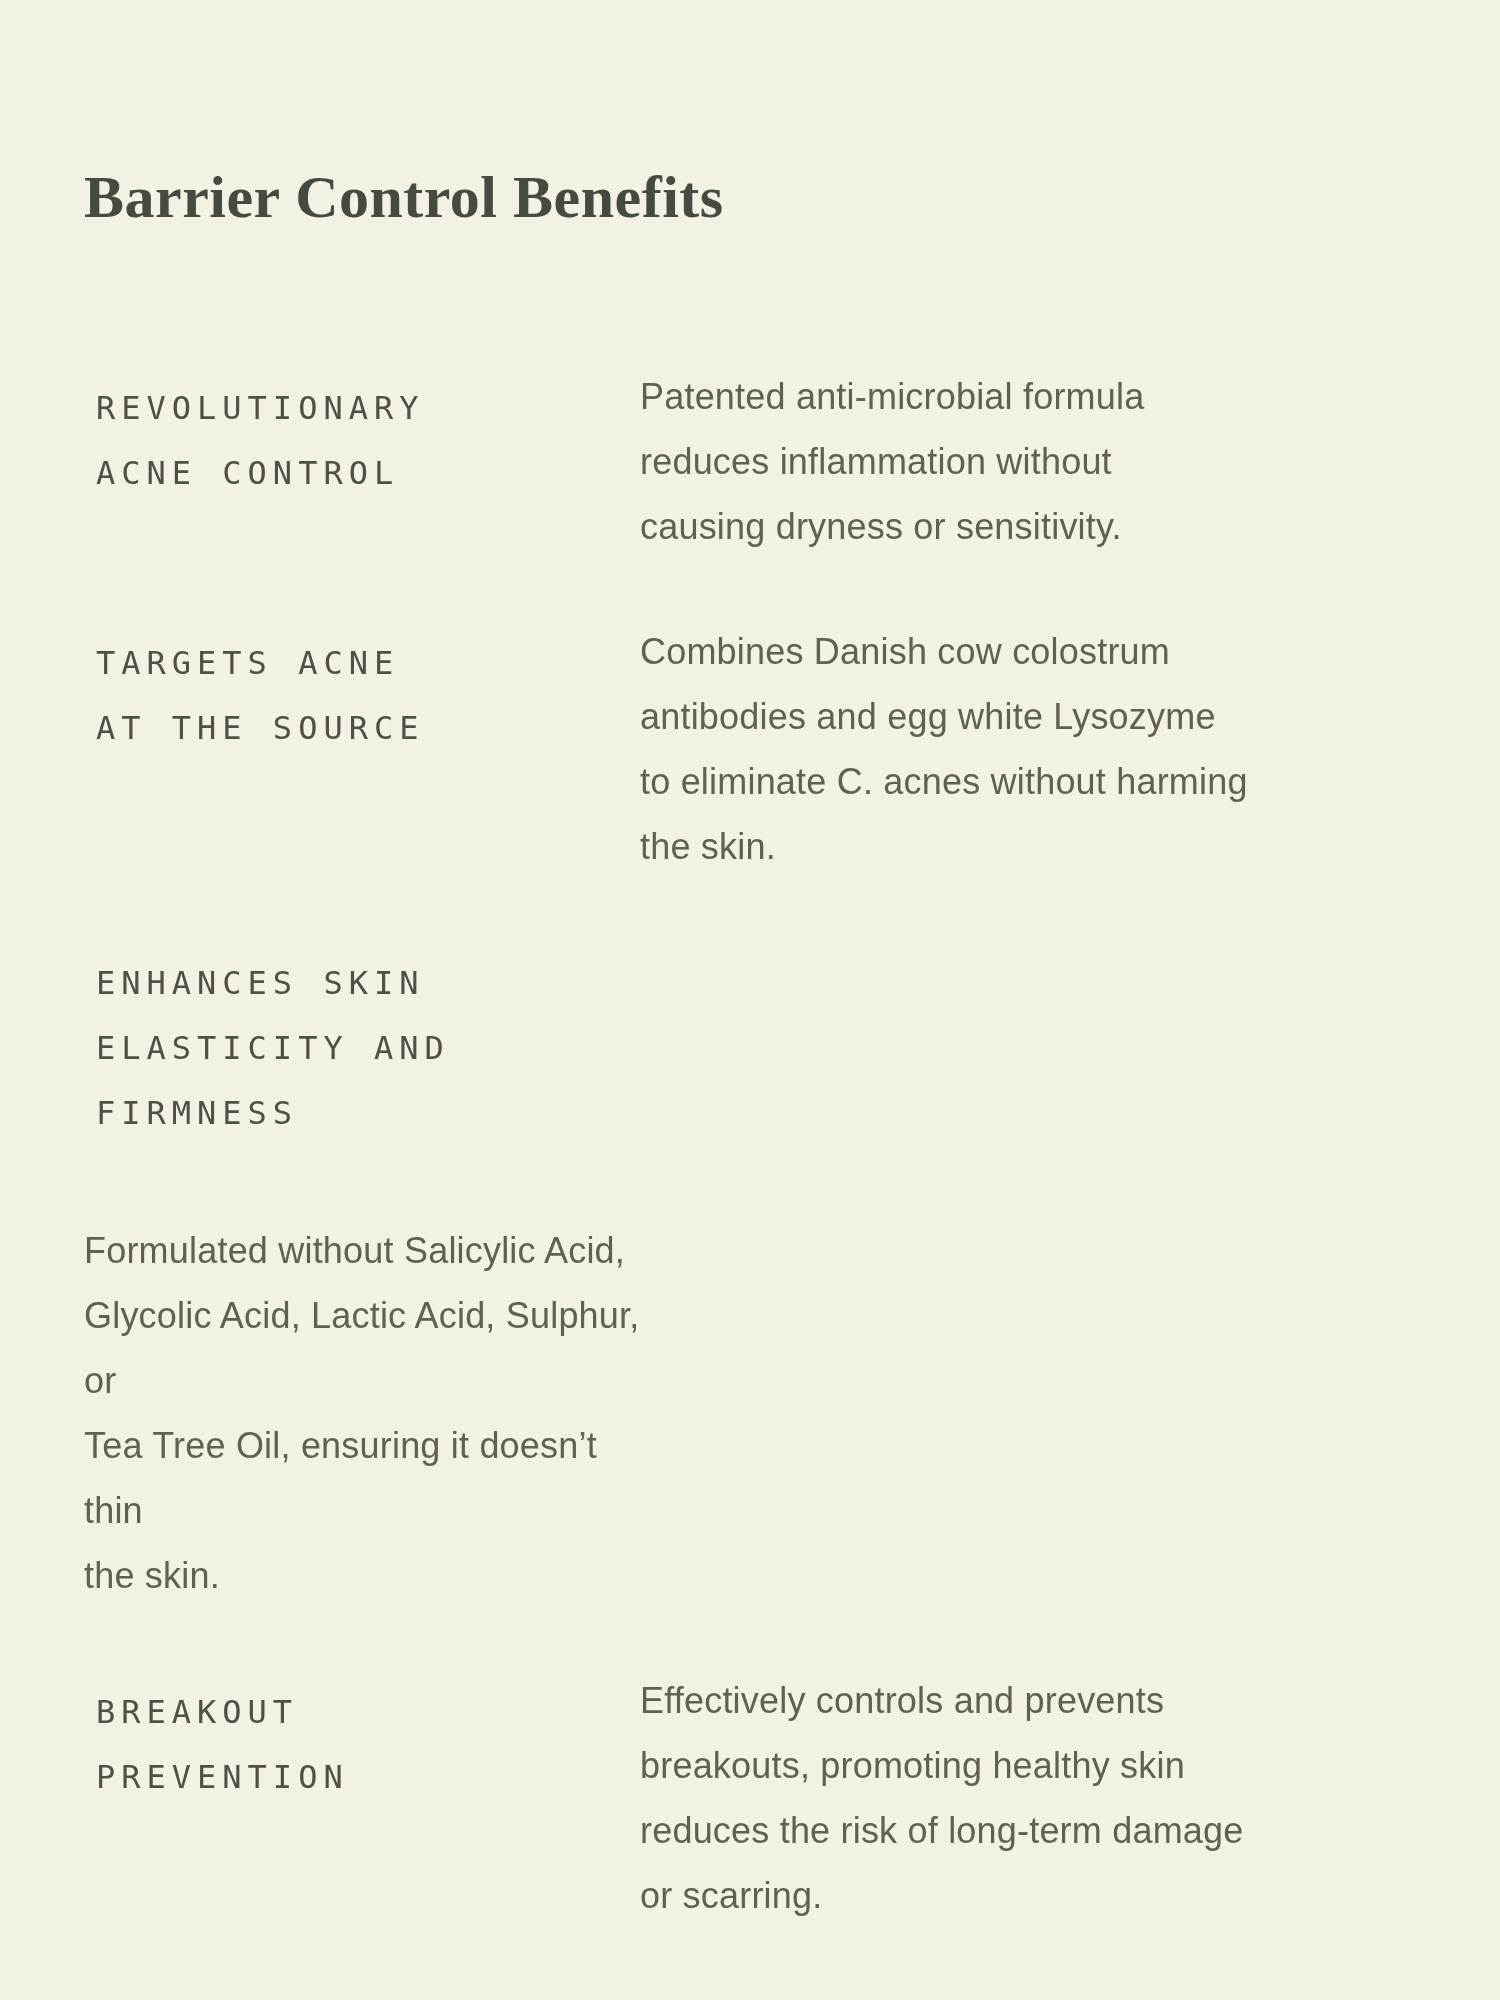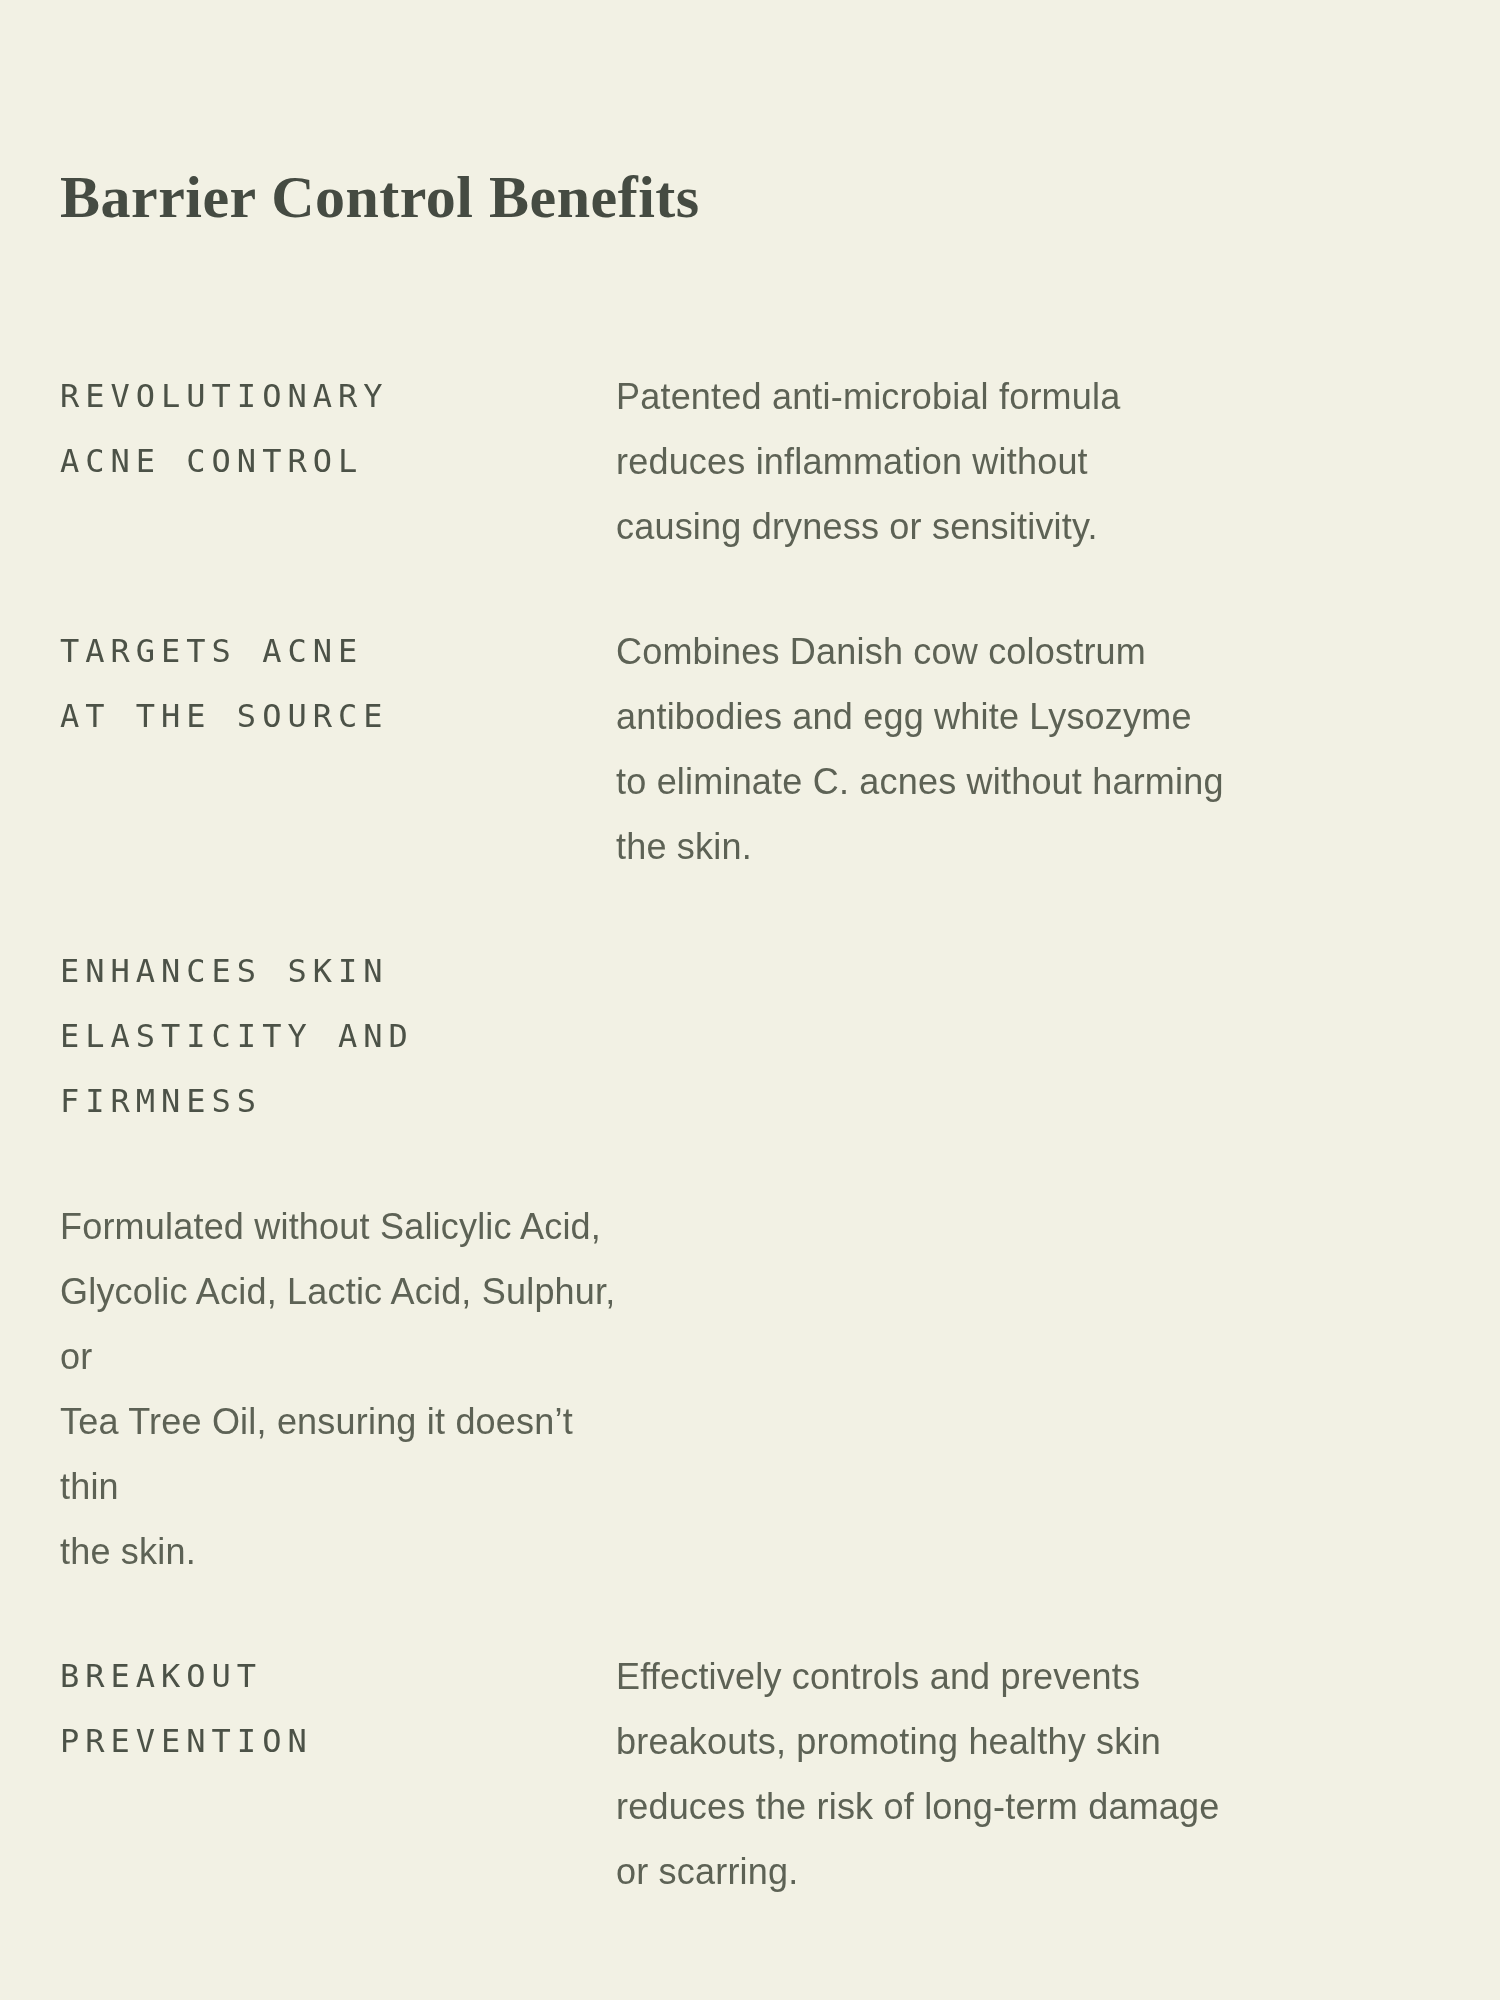--- a/index.html
+++ b/index.html
@@ -13,21 +13,21 @@
   body{
     width:1500px;
     height:2000px;
     background:var(--bg);
     font-family:"Liberation Sans", sans-serif;
     overflow:hidden;
   }
   .page{
     width:100%;
     height:100%;
-    padding:161px 90px 0 60px;
+    padding:161px 90px 0 84px;
   }
   .section-title{
     margin:0;
     font-family:"Liberation Serif", serif;
     font-weight:700;
     font-size:60px;
     line-height:72px;
     letter-spacing:0.5px;
     color:var(--title-color);
   }
@@ -36,21 +36,21 @@
     display:flex;
     flex-direction:column;
     gap:60px;
   }
   .benefit-row{
     display:grid;
     grid-template-columns:556px 1fr;
     align-items:start;
   }
   .benefit-label{
-    margin:0;
+    margin:12px;
     font-family:"DejaVu Sans Mono", monospace;
     font-weight:400;
     font-size:32px;
     line-height:65px;
     letter-spacing:6px;
     color:var(--label-color);
     white-space:pre-line;
   }
   .benefit-desc{
     margin:0;

